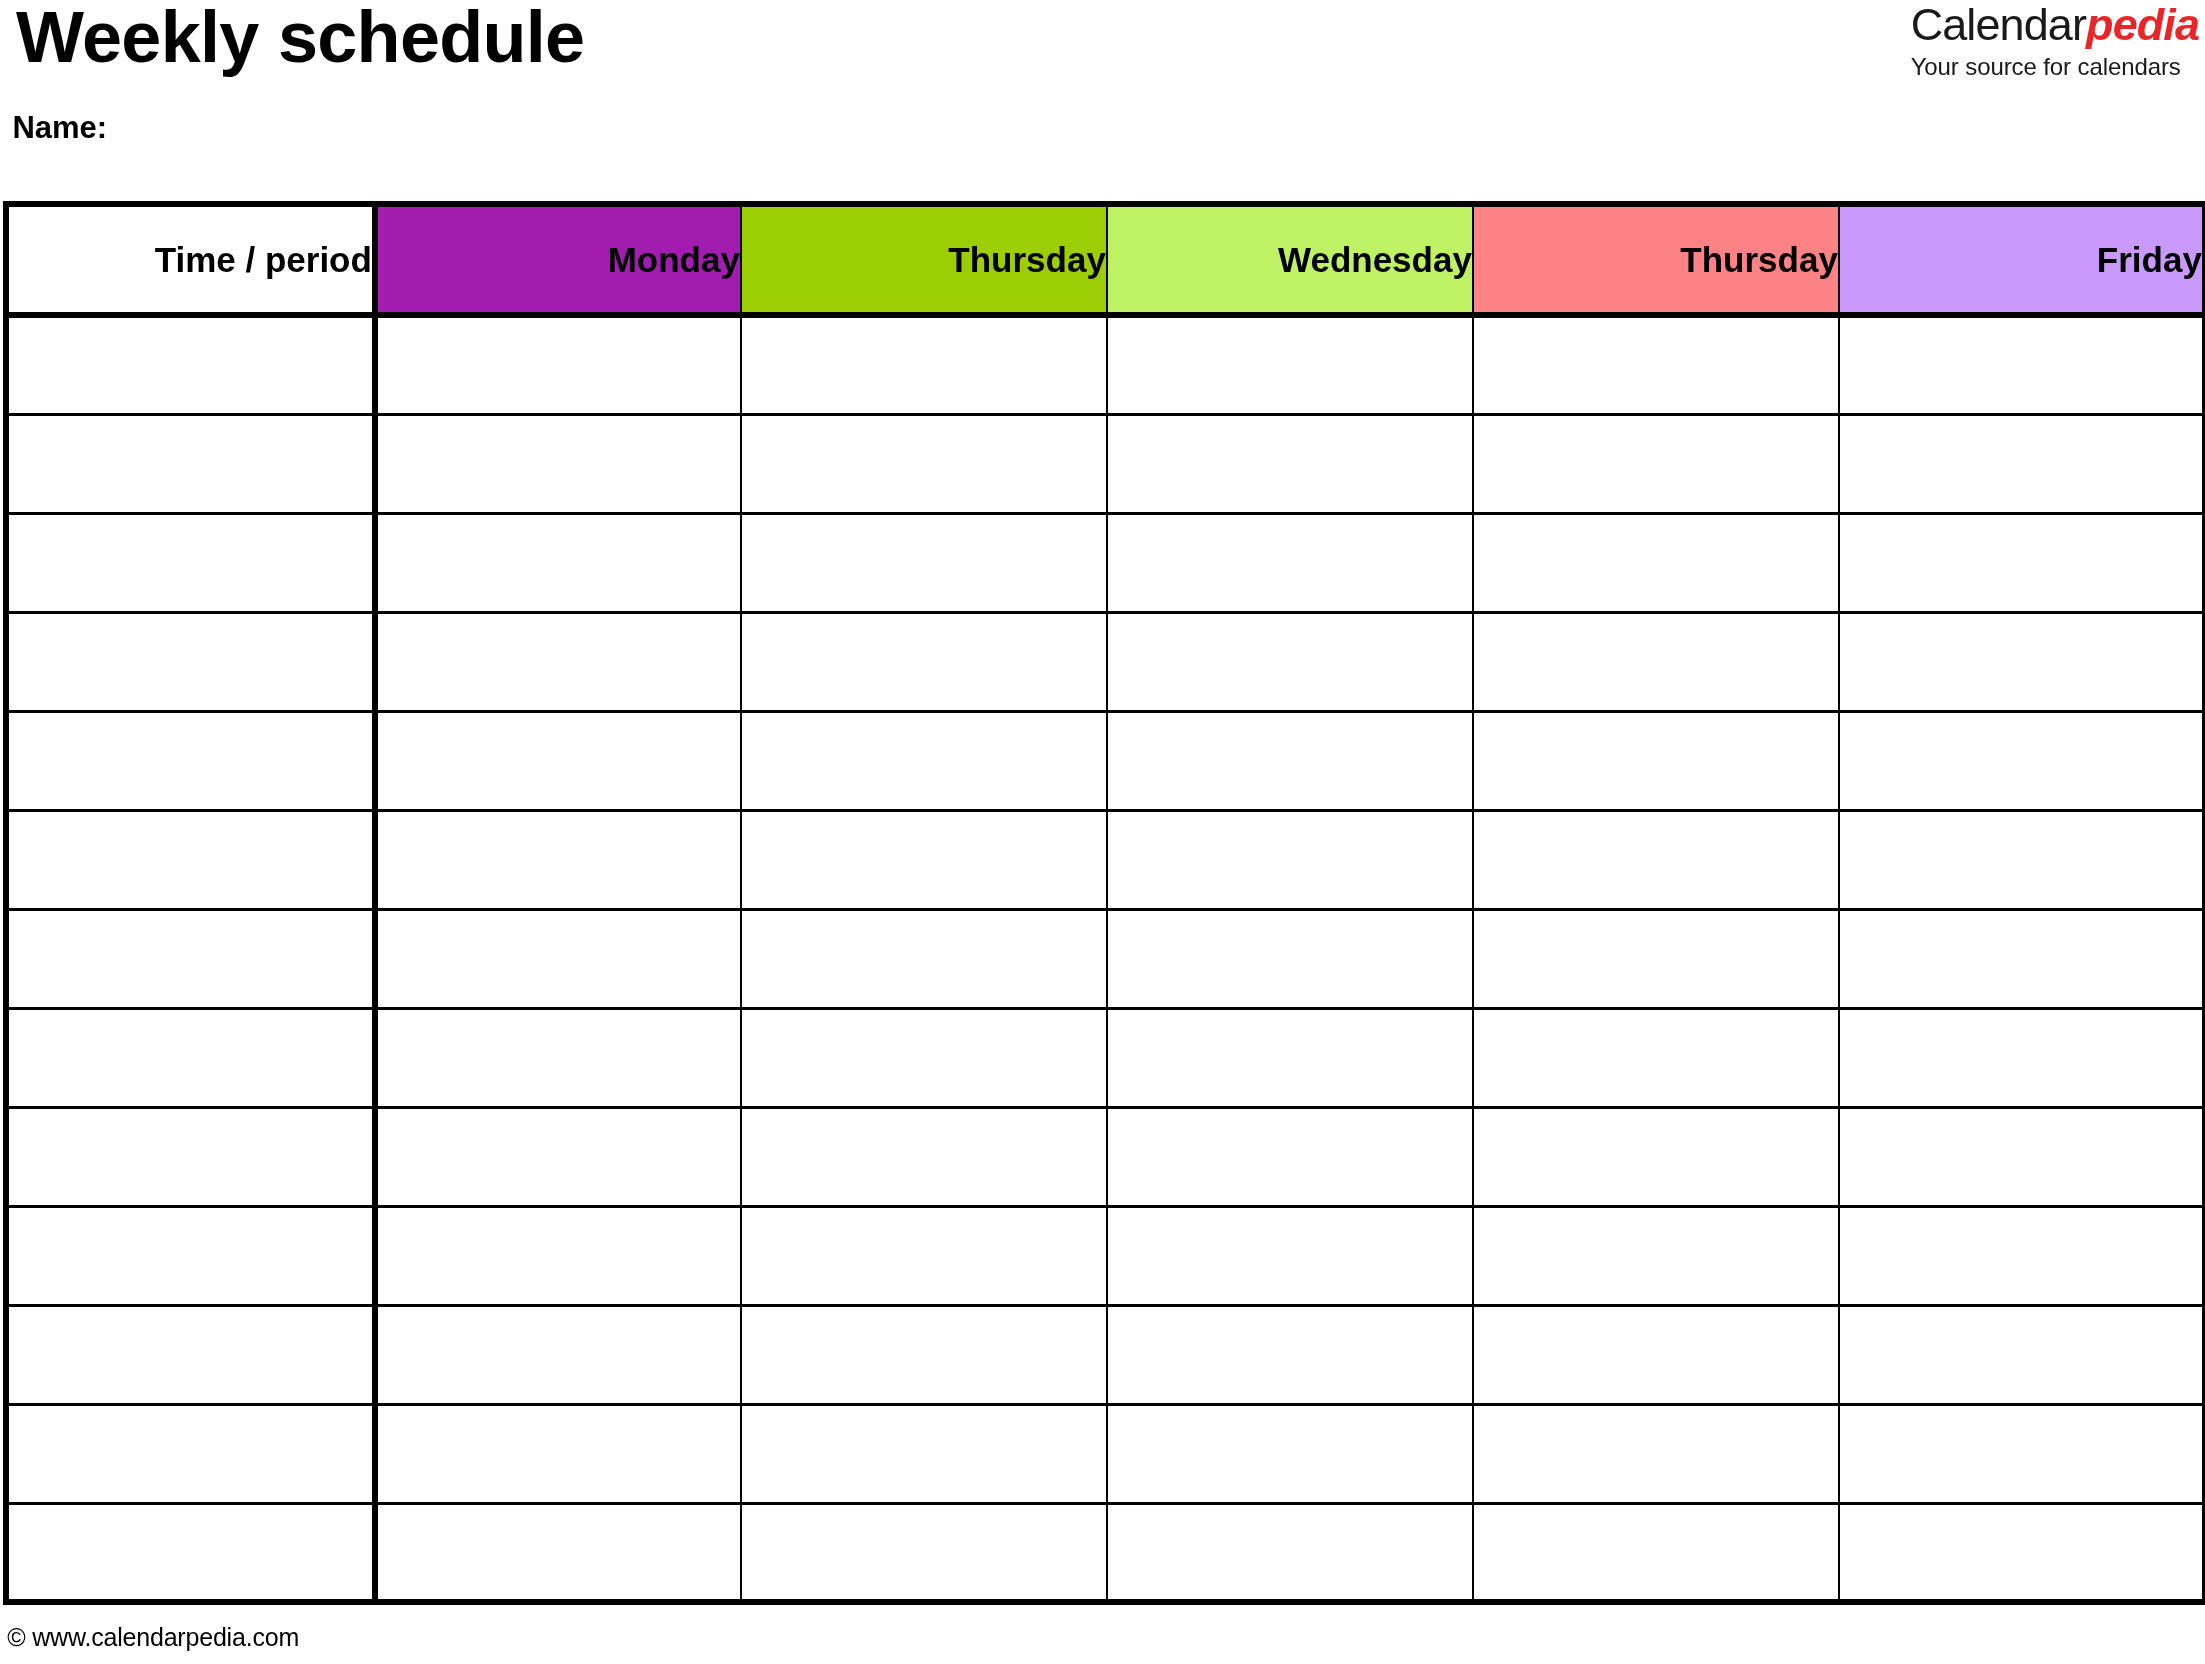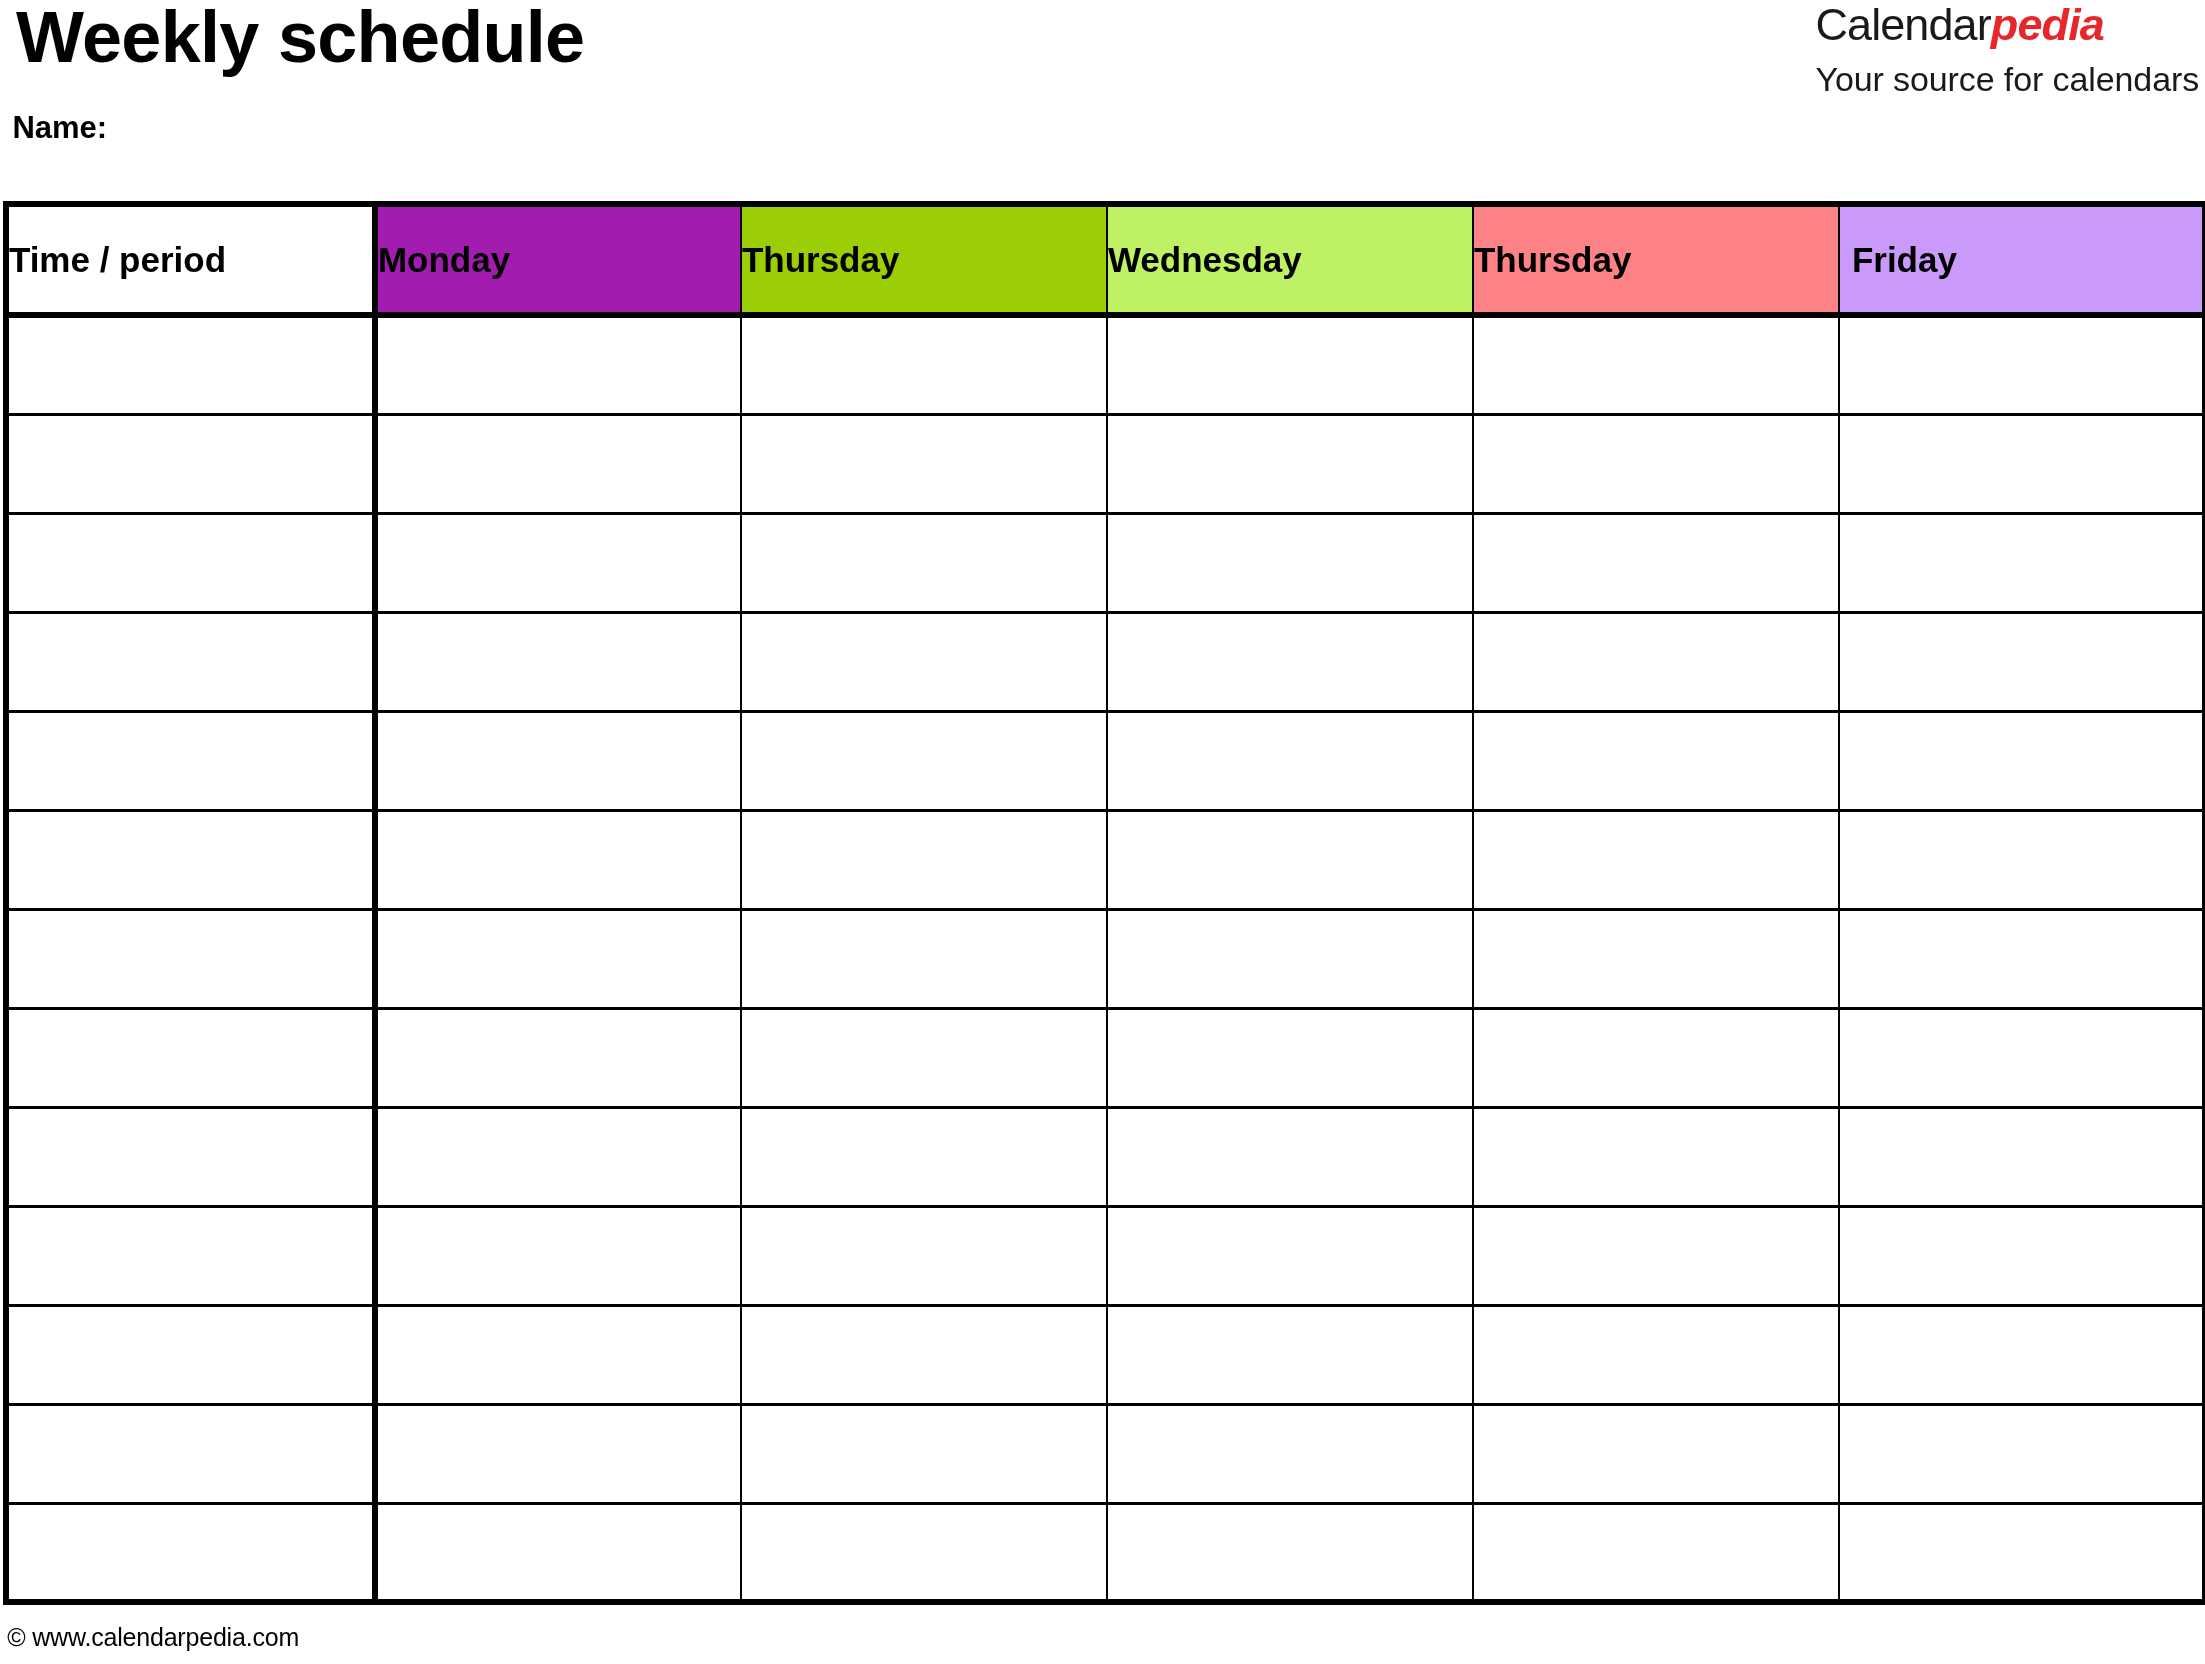--- a/index.html
+++ b/index.html
@@ -67,22 +67,22 @@
 
   #brand-calendar { color: #1a1a1a; font-weight: normal; }
 
   #brand-pedia {
     color: #e8262a;
     font-weight: bold;
     font-style: italic;
   }
 
   #brand-tagline {
-    margin-top: 15px;
-    font-size: 34px;
+    margin-top: 8px;
+    font-size: 24px;
     color: #1a1a1a;
     white-space: nowrap;
     letter-spacing: -0.1px;
   }
 
   
   #schedule-table {
     position: absolute;
     left: 2.9px;
     top: 201px;
@@ -93,21 +93,21 @@
 
   #schedule-table col.col-time  { width: 369px; }
   #schedule-table col.col-day   { width: 366px; }
 
   
   #schedule-table thead th {
     height: 111px;
     font-size: 35px;
     font-weight: bold;
     color: #000000;
-    text-align: left;
+    text-align: right;
     vertical-align: middle;
     border-top: 6.6px solid #000000;
     border-bottom: 6.6px solid #000000;
     border-left: 2.9px solid #000000;
     border-right: 2.9px solid #000000;
     padding: 0;
   }
 
   #schedule-table thead th.th-time {
     background: #ffffff;

